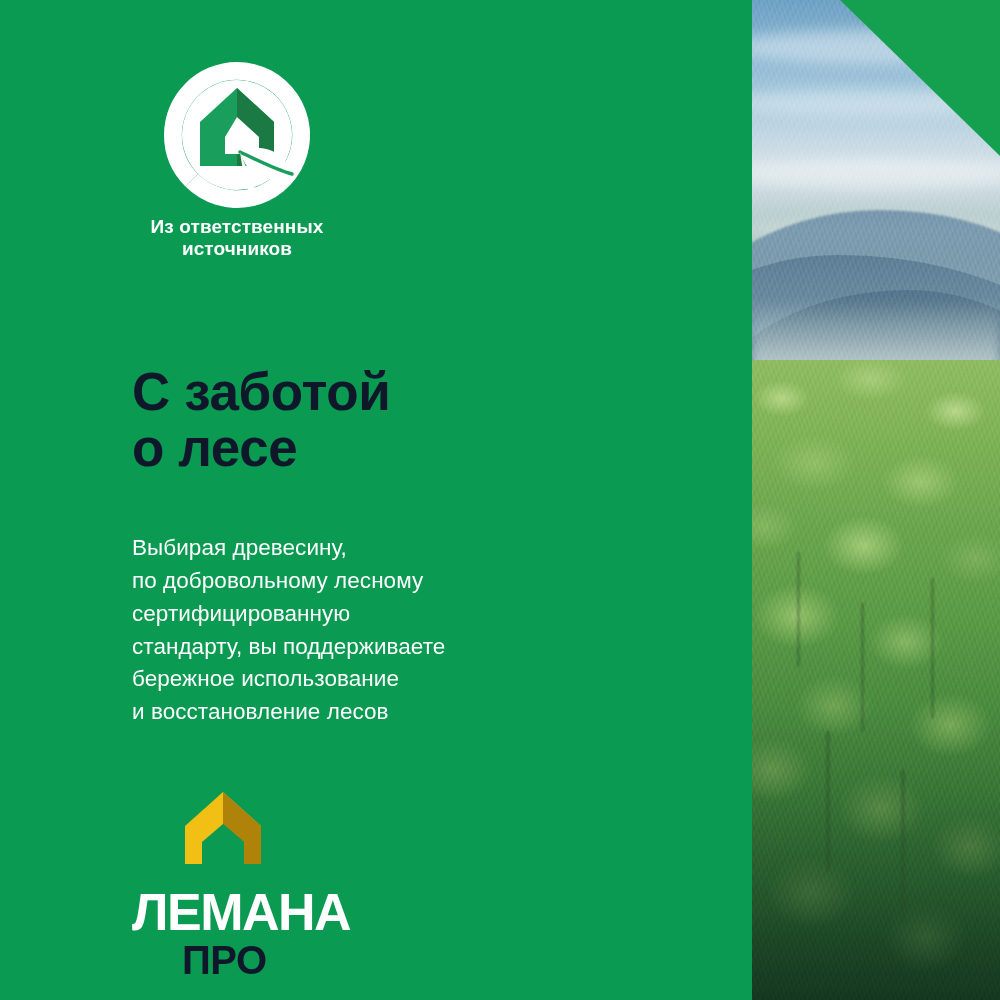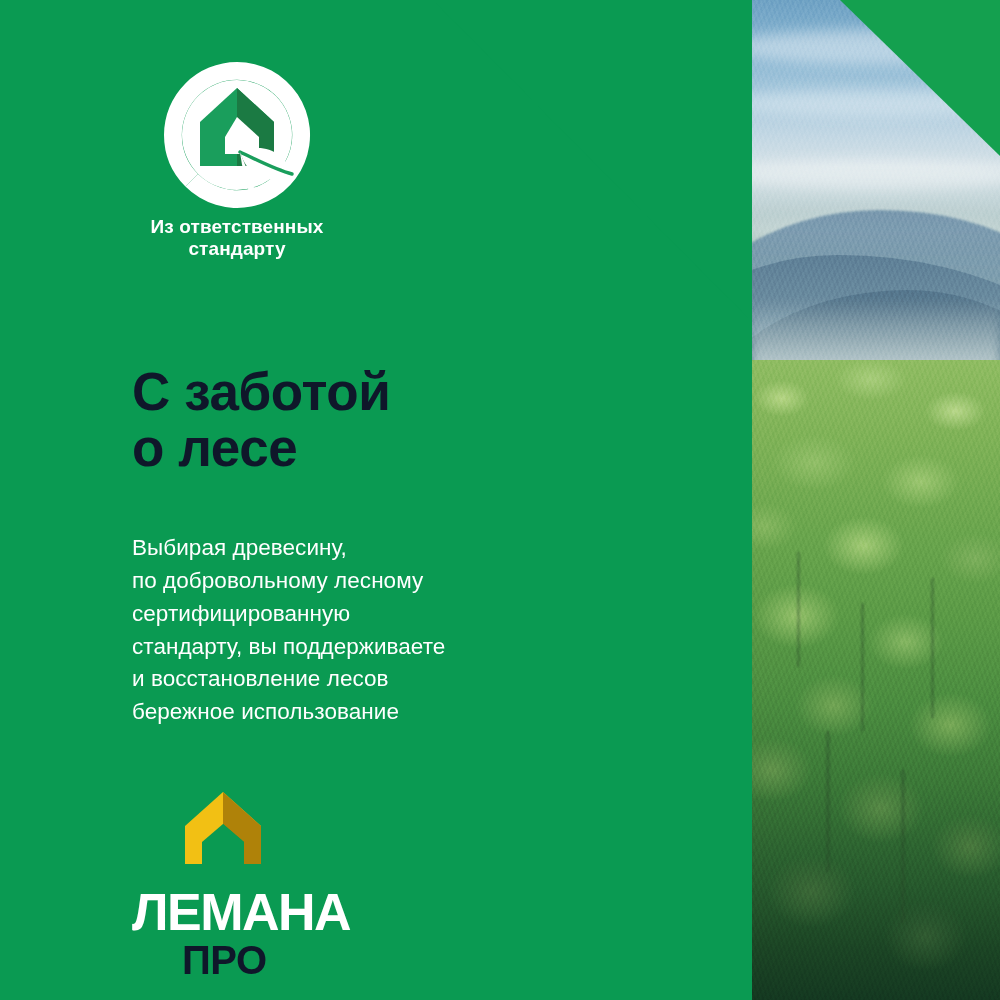--- a/index.html
+++ b/index.html
@@ -299,36 +299,36 @@
         <path d="M75 28 L112 62 L112 106 L75 106 Z" fill="#1b7a43"></path>
 
         <path d="M75 57 L97 77 L97 94 L63 94 L63 77 Z" fill="#ffffff"></path>
 
         <path d="M78 92 C101 82 123 92 130 114 C108 126 86 118 78 92 Z" fill="#ffffff"></path>
         <path d="M78 92 C99 102 114 110 130 114" fill="none" stroke="#1a9e5c" stroke-width="3.4" stroke-linecap="round"></path>
         <path d="M78 92 C86 112 92 126 96 140 L90 140 C84 124 80 108 78 92 Z" fill="#ffffff"></path>
       </svg>
       <div class="emblem-caption">
         <span>Из ответственных</span><br>
-        <span>стандарту</span>
+        <span>источников</span>
       </div>
     </div>
 
     <h1 class="headline">
       <span class="line">С заботой</span>
       <span class="line">о лесе</span>
     </h1>
 
     <div class="body-copy">
       <span class="line">Выбирая древесину,</span>
       <span class="line">по добровольному лесному</span>
       <span class="line">сертифицированную</span>
       <span class="line">стандарту, вы поддерживаете</span>
+      <span class="line">бережное использование</span>
       <span class="line">и восстановление лесов</span>
-      <span class="line">бережное использование</span>
     </div>
 
     <div class="brand">
       <svg class="brand-house" viewBox="0 0 82 76">
         <path d="M41 2 L79 36 L79 74 L3 74 L3 36 Z" fill="#f2c014"></path>
         <path d="M41 2 L79 36 L79 74 L41 74 Z" fill="#af8209"></path>
         <path d="M41 34 L62 52 L62 74 L20 74 L20 52 Z" fill="#0a9a52"></path>
         <path d="M41 34 L62 52 L62 74 L41 74 Z" fill="#0a9a52"></path>
       </svg>
       <span class="brand-word">ЛЕМАНА</span>

